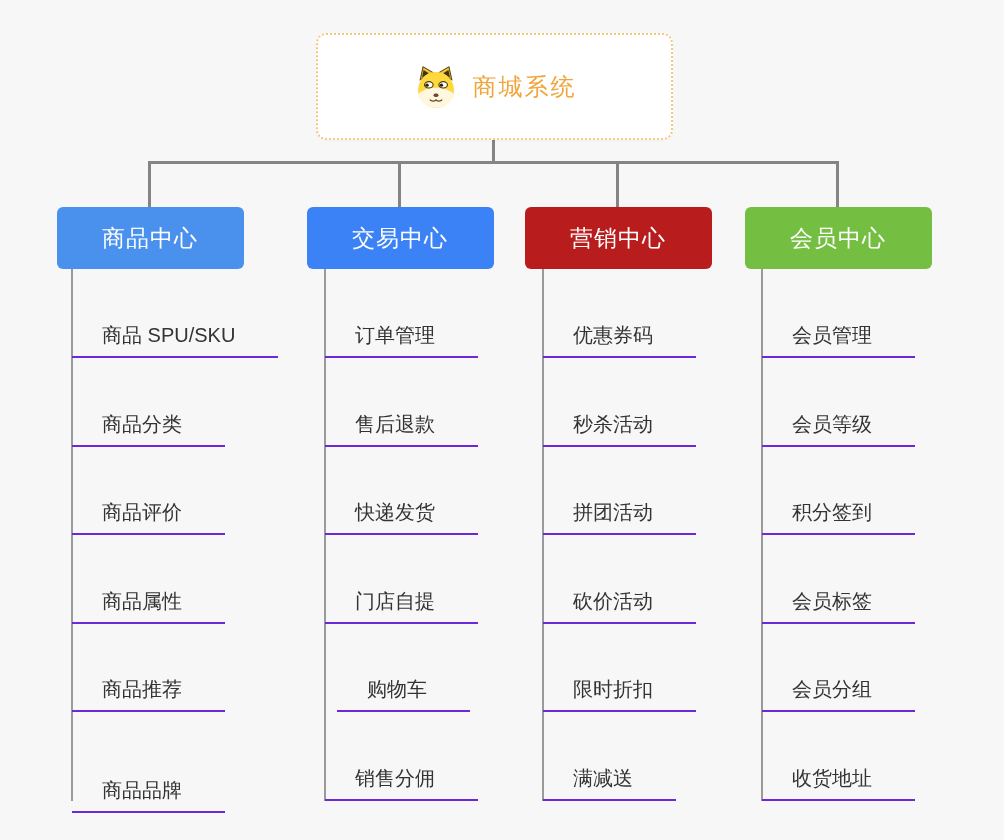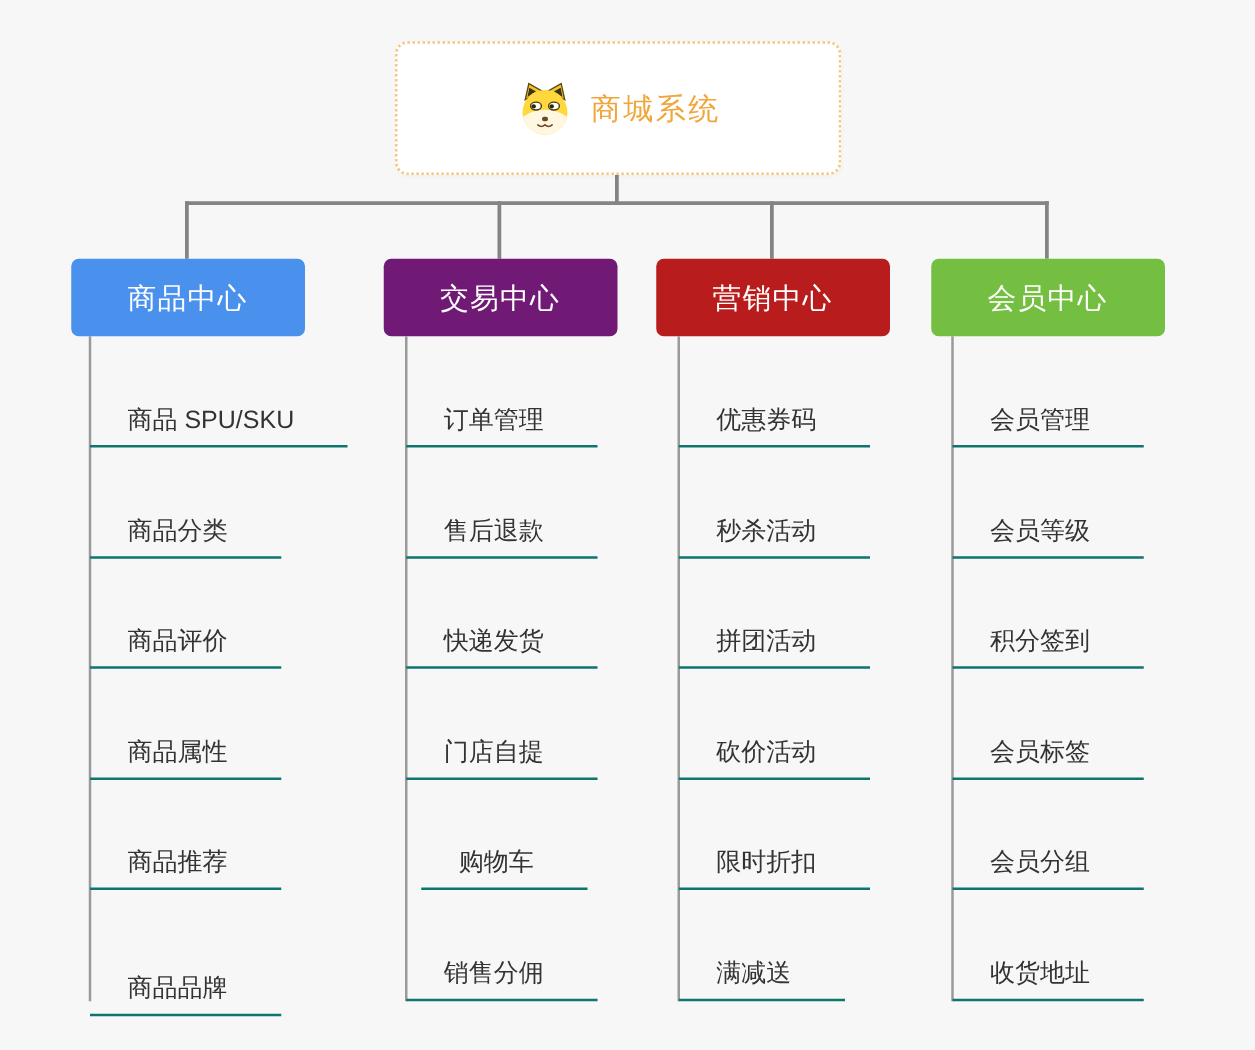--- a/index.html
+++ b/index.html
@@ -36,21 +36,21 @@
     display:flex;align-items:center;justify-content:center;
     color:#ffffff;font-size:23px;letter-spacing:1px;white-space:nowrap;
     cursor:default;
   }
 
   
   .leaf{
     position:absolute;height:41px;box-sizing:border-box;
     display:flex;align-items:flex-end;
     padding:0 43px 7px 30px;
-    border-bottom:2px solid #0f766e;
+    border-bottom:2px solid #6d28d9;
     font-size:20px;color:#333333;white-space:nowrap;
     cursor:default;
   }
 </style>
 </head>
 <body>
 
 <div id="canvas">
 
   <div class="v-line" style="left:492px;top:139px;height:25px;"></div>
@@ -86,21 +86,21 @@
 
   <div id="branches">
       <div class="branch-node" style="left: 56.5px; background: rgb(74, 144, 237);">商品中心</div>
       <div class="child-vline" style="left: 71px; top: 269px; height: 532px;"></div>
       <div class="leaf" style="left: 72px; top: 317px;">商品 SPU/SKU</div>
       <div class="leaf" style="left: 72px; top: 405.6px;">商品分类</div>
       <div class="leaf" style="left: 72px; top: 494.2px;">商品评价</div>
       <div class="leaf" style="left: 72px; top: 582.8px;">商品属性</div>
       <div class="leaf" style="left: 72px; top: 671.4px;">商品推荐</div>
       <div class="leaf" style="left: 72px; top: 772px;">商品品牌</div>
-      <div class="branch-node" style="left: 306.5px; background: #701a75;">交易中心</div>
+      <div class="branch-node" style="left: 306.5px; background: #3b82f6;">交易中心</div>
       <div class="child-vline" style="left: 324px; top: 269px; height: 532px;"></div>
       <div class="leaf" style="left: 325px; top: 317px;">订单管理</div>
       <div class="leaf" style="left: 325px; top: 405.6px;">售后退款</div>
       <div class="leaf" style="left: 325px; top: 494.2px;">快递发货</div>
       <div class="leaf" style="left: 325px; top: 582.8px;">门店自提</div>
       <div class="leaf" style="left: 325px; top: 671.4px; margin-left: 12px;">购物车</div>
       <div class="leaf" style="left: 325px; top: 760px;">销售分佣</div>
       <div class="branch-node" style="left: 524.5px; background: #b91c1c;">营销中心</div>
       <div class="child-vline" style="left: 542px; top: 269px; height: 532px;"></div>
       <div class="leaf" style="left: 543px; top: 317px;">优惠券码</div>

